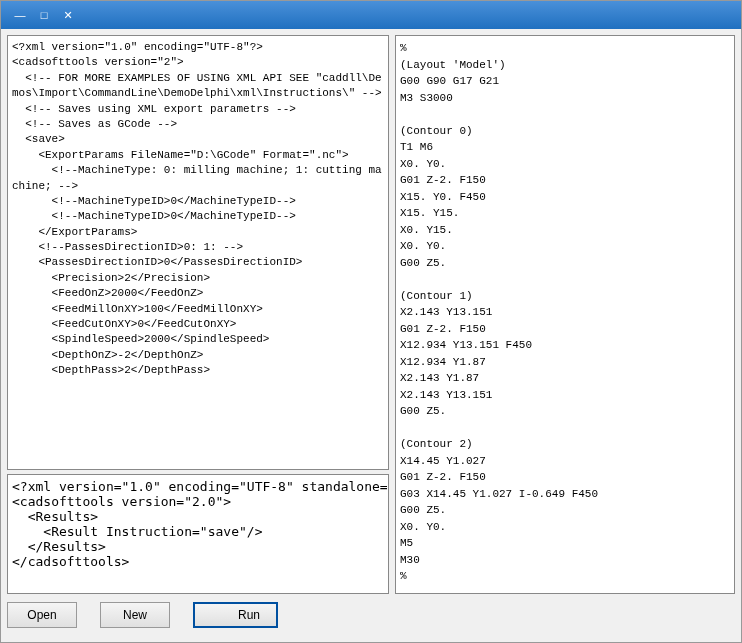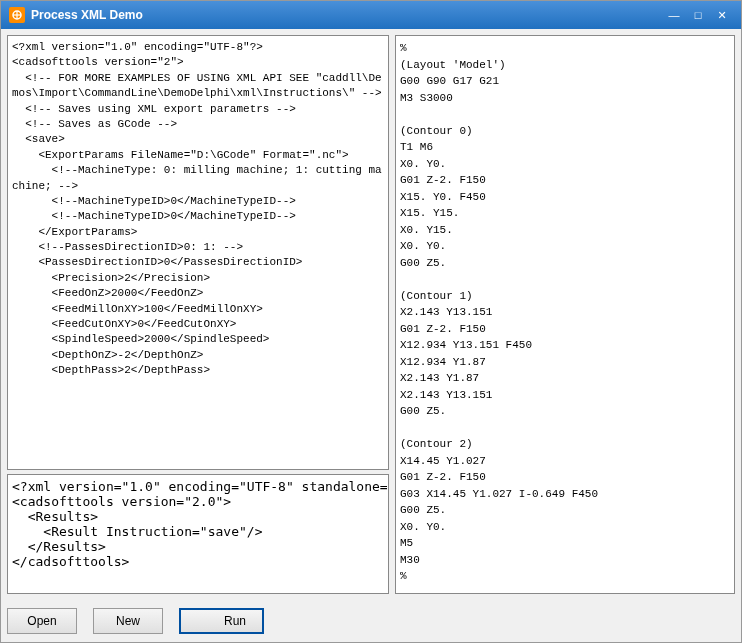--- a/index.html
+++ b/index.html
@@ -142,22 +142,22 @@
 
     .result-panel pre {
       font-family: 'Courier New', Courier, monospace;
       font-size: 11px;
       line-height: 1.5;
     }
 
     .button-bar {
       height: 36px;
       display: flex;
-      align-items: flex-end;
-      gap: 16px;
+      align-items: flex-start;
+      gap: 23px;
       padding: 2px 0;
       flex-shrink: 0;
     }
 
     .btn {
       height: 26px;
       min-width: 70px;
       padding: 0 16px;
       border: 1px solid #999;
       background: linear-gradient(to bottom, #f5f5f5, #e0e0e0);
@@ -172,30 +172,20 @@
       font-weight: normal;
       padding-left: 43px;
     }
   </style>
 </head>
 <body>
 
 <div class="window">
 
   <div class="title-bar">
-    <div class="title-bar-left">
-      <div class="title-icon">
-        <svg width="12" height="12" viewBox="0 0 12 12">
-          <circle cx="6" cy="6" r="4" fill="none" stroke="white" stroke-width="1.5"></circle>
-          <line x1="6" y1="2" x2="6" y2="10" stroke="white" stroke-width="1.2"></line>
-          <line x1="2" y1="6" x2="10" y2="6" stroke="white" stroke-width="1.2"></line>
-        </svg>
-      </div>
-      <span class="title-text">Process XML Demo</span>
-    </div>
     <div class="title-bar-controls">
       <button class="title-btn">—</button>
       <button class="title-btn">□</button>
       <button class="title-btn close">✕</button>
     </div>
   </div>
 
   <div class="content-area">
     <div class="main-panels">
 

